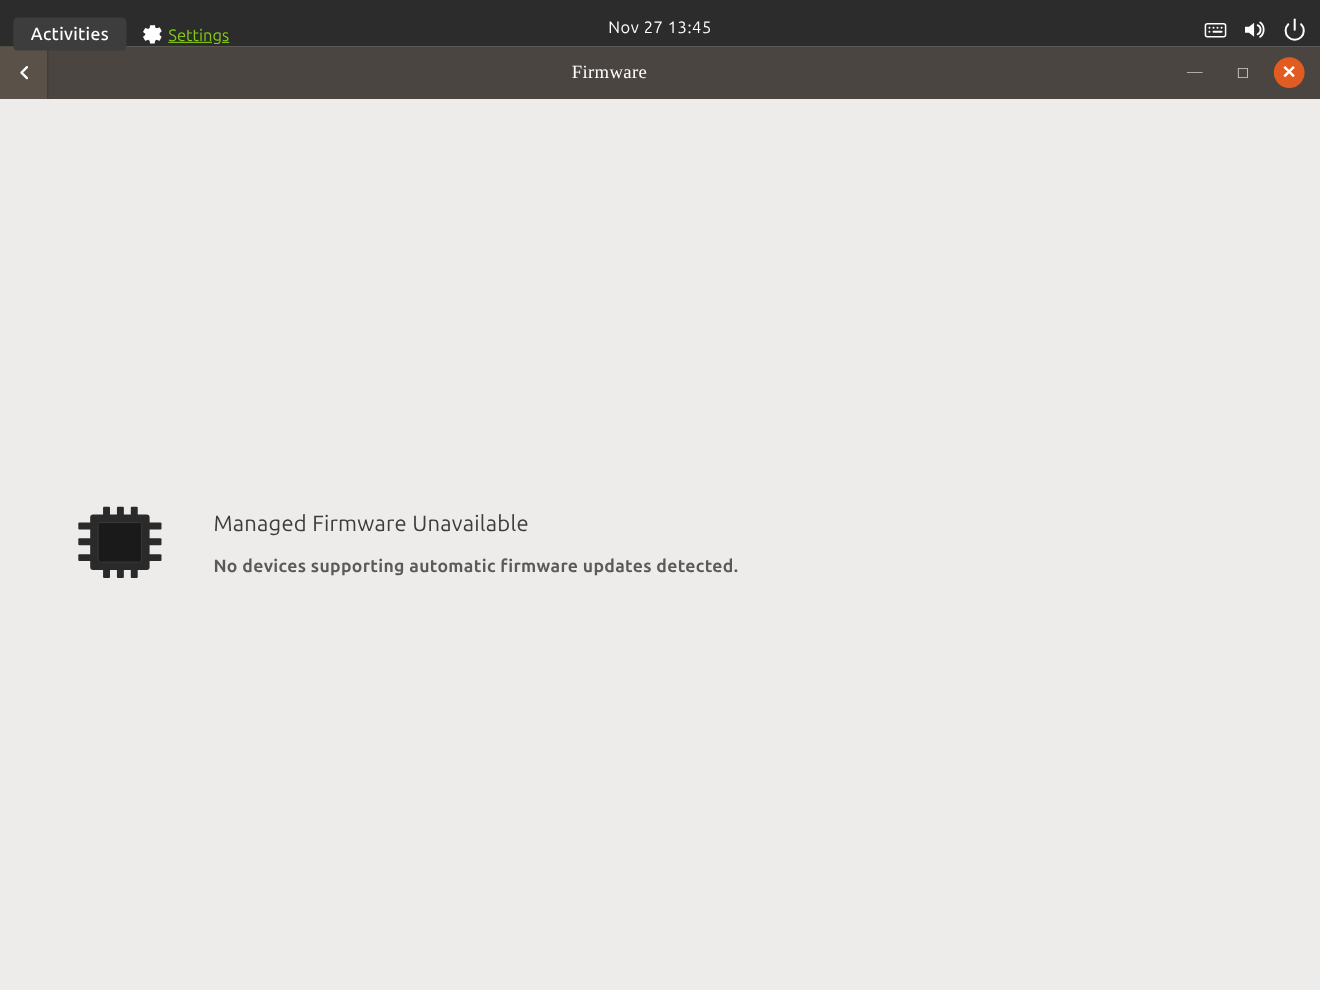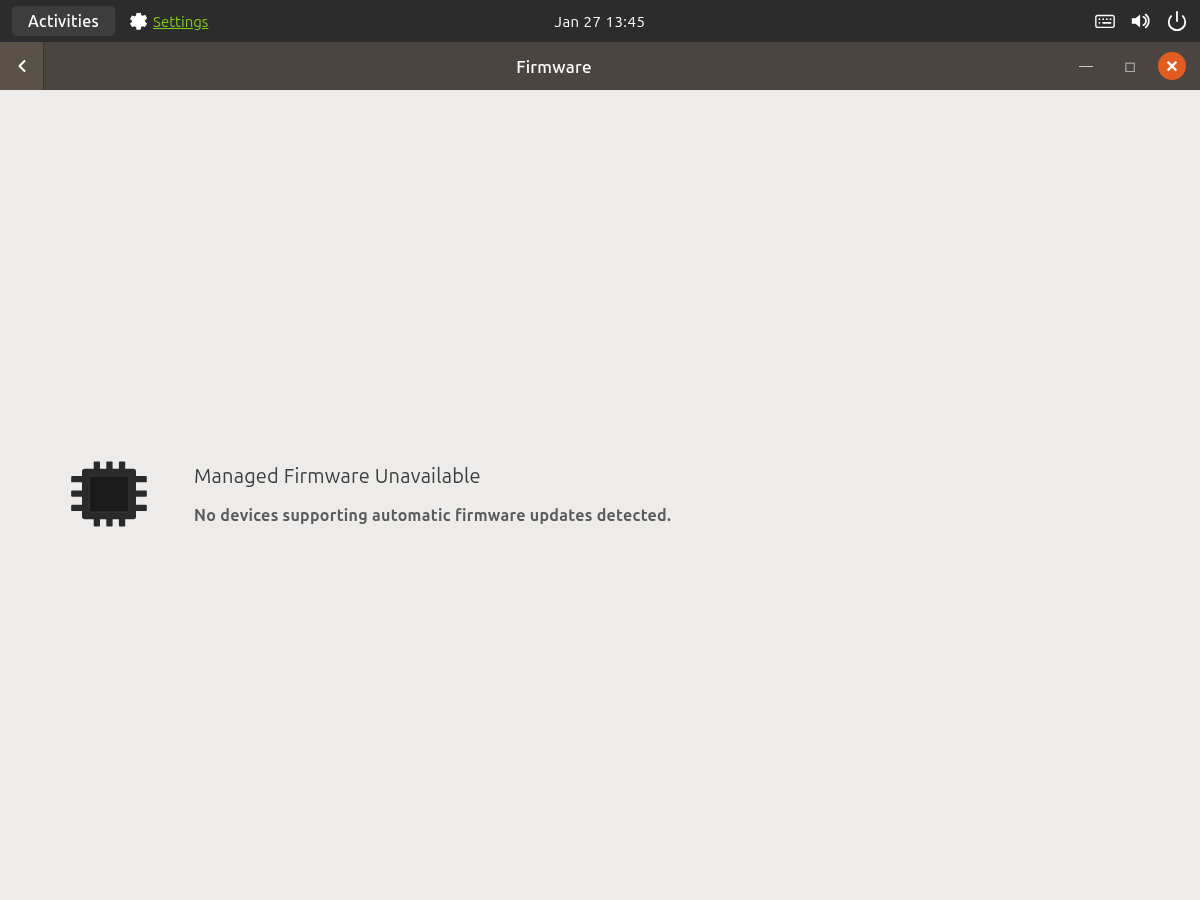--- a/index.html
+++ b/index.html
@@ -12,26 +12,26 @@
       width: 1200px;
       height: 900px;
       font-family: 'Ubuntu', 'Cantarell', sans-serif;
       overflow: hidden;
       background: #e8e8e6;
     }
 
     
     .system-bar {
       display: flex;
-      align-items: center;
+      align-items: flex-start;
       justify-content: space-between;
       height: 42px;
       background: #2c2c2c;
       color: #ffffff;
-      padding: 4px 12px;
+      padding: 16px 12px;
       position: relative;
       z-index: 100;
     }
 
     .system-bar-left {
       display: flex;
       align-items: center;
       gap: 0;
     }
 
@@ -85,20 +85,21 @@
       align-items: center;
     }
 
     
     .titlebar {
       display: flex;
       align-items: center;
       height: 48px;
       background: #4a4540;
       position: relative;
+      font-family: Liberation Serif, serif;
     }
 
     .back-btn {
       display: flex;
       align-items: center;
       justify-content: center;
       width: 44px;
       height: 48px;
       cursor: pointer;
       background: #5a5248;
@@ -196,21 +197,21 @@
   <div class="system-bar-left">
     <div class="activities-btn">Activities</div>
     <div class="settings-btn">
       <svg class="gear-icon-svg" viewBox="0 0 20 20" fill="white">
         <path d="M10 13a3 3 0 100-6 3 3 0 000 6zm7.94-2.06a8 8 0 00.06-1 8 8 0 00-.06-.94l2.03-1.58a.5.5 0 00.12-.63l-1.92-3.32a.5.5 0 00-.61-.22l-2.39.96a7.44 7.44 0 00-1.62-.94l-.36-2.54A.484.484 0 0012.5 1h-3.84a.484.484 0 00-.48.41l-.36 2.54c-.59.24-1.13.57-1.62.94l-2.39-.96a.488.488 0 00-.61.22L1.28 7.47a.488.488 0 00.12.63l2.03 1.58A8.01 8.01 0 003.37 10c0 .31.03.62.06.94L1.4 12.52a.488.488 0 00-.12.63l1.92 3.32c.12.22.37.29.61.22l2.39-.96c.49.37 1.03.7 1.62.94l.36 2.54c.06.24.27.41.48.41h3.84c.21 0 .42-.17.48-.41l.36-2.54c.59-.24 1.13-.57 1.62-.94l2.39.96c.24.07.49 0 .61-.22l1.92-3.32a.488.488 0 00-.12-.63l-2.03-1.58z"></path>
       </svg>
       <span>Settings</span>
     </div>
   </div>
 
-  <div class="system-bar-center">Jan 27  13:45</div>
+  <div class="system-bar-center">Nov 27  13:45</div>
 
   <div class="system-bar-right">
 
     <div class="tray-icon">
       <svg width="22" height="22" viewBox="0 0 24 24" fill="white">
         <rect x="2" y="6" width="20" height="13" rx="2" ry="2" stroke="white" stroke-width="1.5" fill="none"></rect>
         <line x1="6" y1="10" x2="6" y2="10" stroke="white" stroke-width="2" stroke-linecap="round"></line>
         <line x1="10" y1="10" x2="10" y2="10" stroke="white" stroke-width="2" stroke-linecap="round"></line>
         <line x1="14" y1="10" x2="14" y2="10" stroke="white" stroke-width="2" stroke-linecap="round"></line>
         <line x1="18" y1="10" x2="18" y2="10" stroke="white" stroke-width="2" stroke-linecap="round"></line>

